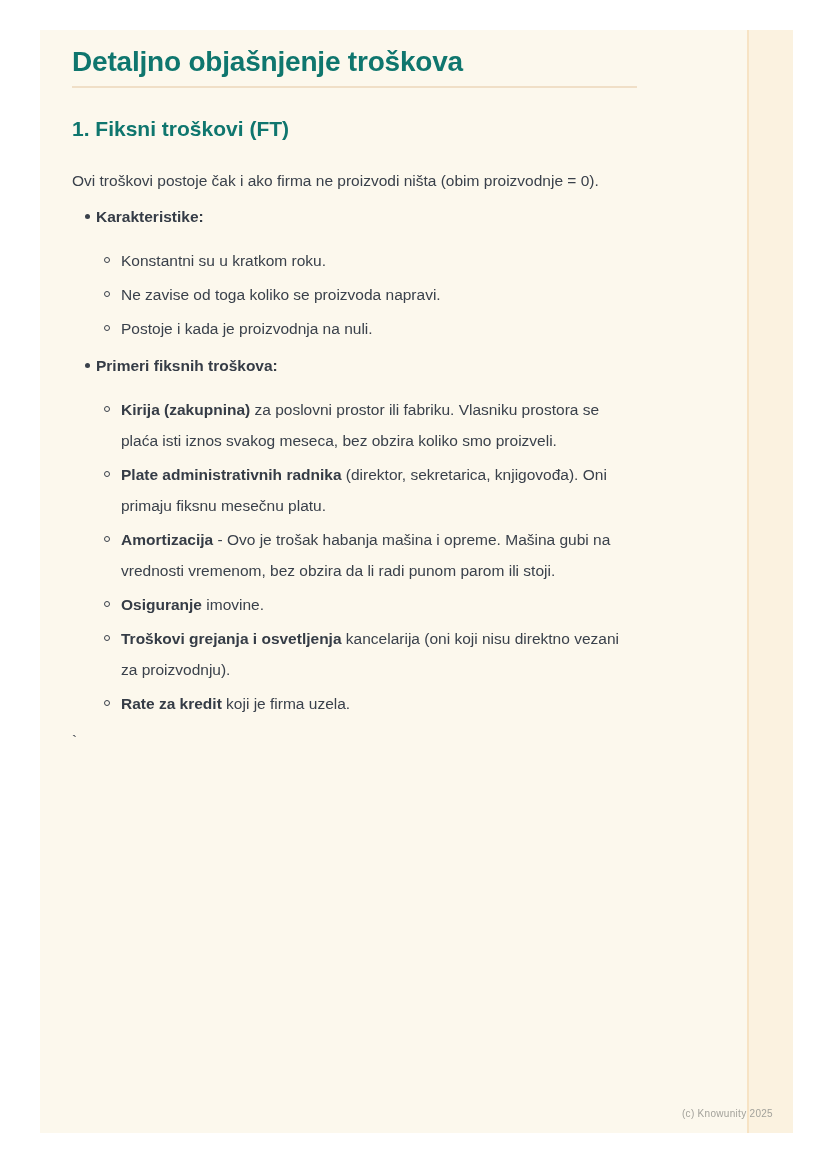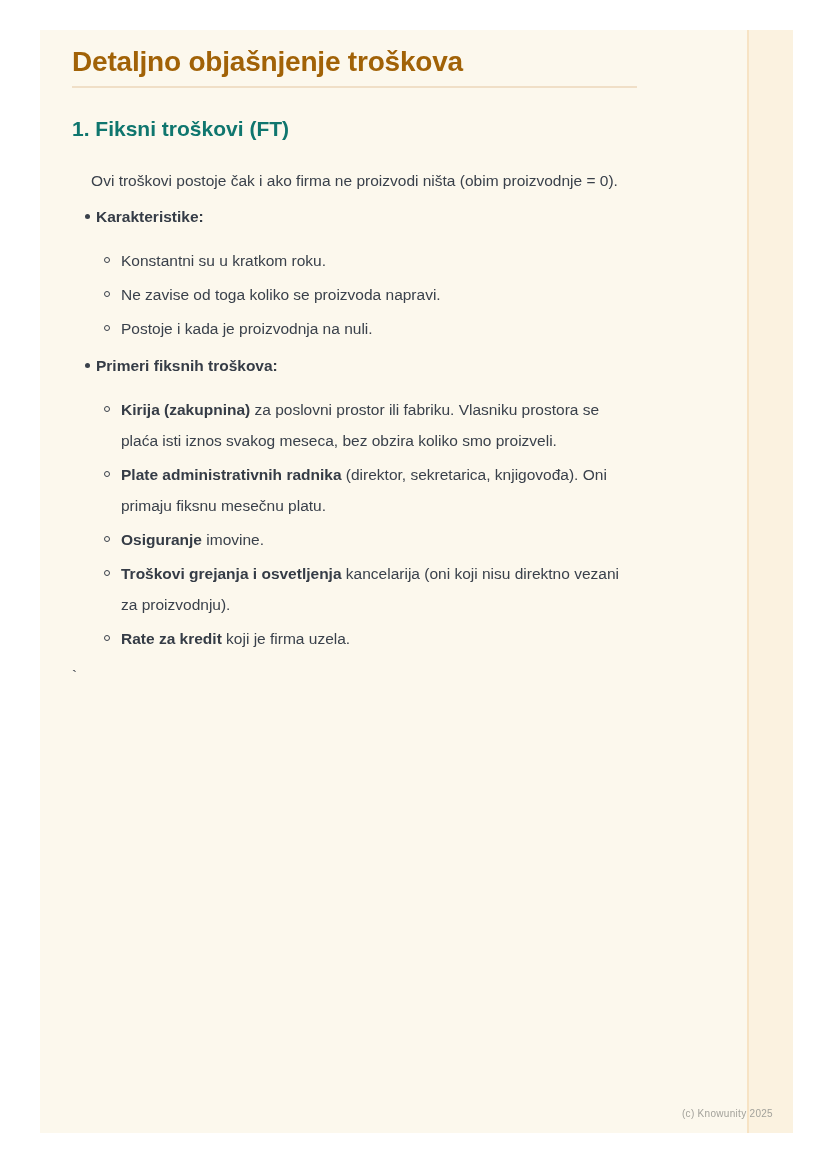--- a/index.html
+++ b/index.html
@@ -32,41 +32,41 @@
     position: relative;
     padding: 15px 0 0 32px;
     width: 565px;
     color: #3a414b;
   }
   h1.doc-title {
     margin: 0;
     font-size: 28px;
     line-height: 34px;
     font-weight: bold;
-    color: #a16207;
+    color: #0f766e;
     letter-spacing: -0.2px;
   }
   .divider {
     height: 0;
     border-top: 2px solid #f0dfc7;
     margin-top: 7px;
   }
   h2.section-heading {
     margin: 28px 0 0 0;
     font-size: 21px;
     line-height: 26px;
     font-weight: bold;
     color: #0f766e;
   }
   .intro {
     margin: 23px 0 0 0;
     font-size: 15.5px;
     line-height: 31px;
   }
-  .intro span { display: block; text-align: center; }
+  .intro span { display: block; }
   ul { list-style: none; margin: 0; padding: 0; }
   .l1 { margin-top: 5px; }
   .l1 > li {
     position: relative;
     padding-left: 24px;
     font-size: 15.5px;
     line-height: 31px;
   }
   .l1 > li::before {
     content: "";
@@ -135,20 +135,21 @@
           <li>Konstantni su u kratkom roku.</li>
           <li>Ne zavise od toga koliko se proizvoda napravi.</li>
           <li>Postoje i kada je proizvodnja na nuli.</li>
         </ul>
       </li>
       <li>
         <strong>Primeri fiksnih troškova:</strong>
         <ul class="l2">
           <li><strong>Kirija (zakupnina)</strong><span> za poslovni prostor ili fabriku. Vlasniku prostora se plaća isti iznos svakog meseca, bez obzira koliko smo proizveli.</span></li>
           <li><strong>Plate administrativnih radnika</strong><span> (direktor, sekretarica, knjigovođa). Oni primaju fiksnu mesečnu platu.</span></li>
+          <li><strong>Amortizacija</strong><span> - Ovo je trošak habanja mašina i opreme. Mašina gubi na vrednosti vremenom, bez obzira da li radi punom parom ili stoji.</span></li>
           <li><strong>Osiguranje</strong><span> imovine.</span></li>
           <li><strong>Troškovi grejanja i osvetljenja</strong><span> kancelarija (oni koji nisu direktno vezani za proizvodnju).</span></li>
           <li><strong>Rate za kredit</strong><span> koji je firma uzela.</span></li>
         </ul>
       </li>
     </ul>
 
     <p class="stray">`</p>
   </div>
 

